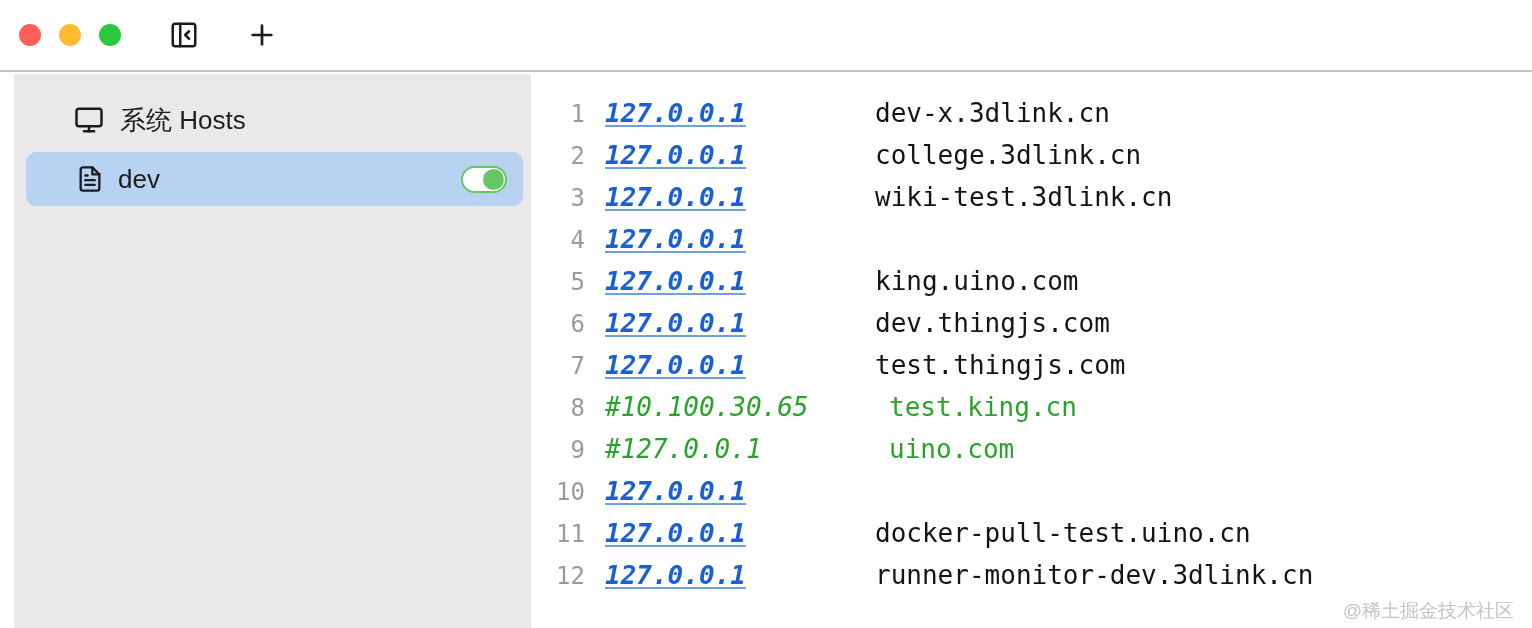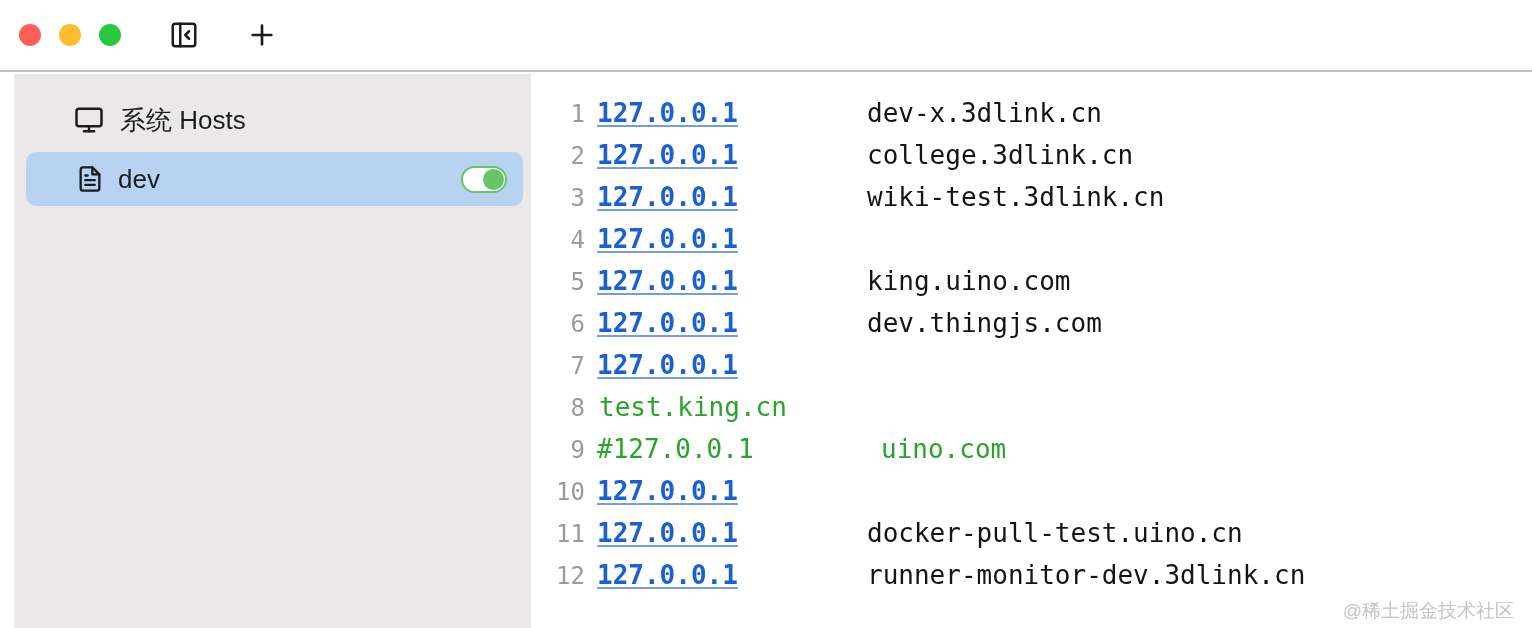--- a/index.html
+++ b/index.html
@@ -108,26 +108,27 @@
   .line{
     display:flex;align-items:baseline;
     height:42px;line-height:42px;
     white-space:pre;
   }
   .line .gutter{
     flex:none;width:54px;text-align:right;
     color:var(--gutter);font-size:24px;
   }
   .line .ip{
-    flex:none;margin-left:12px;min-width:270px;
+    flex:none;margin-left:20px;min-width:270px;
     color:var(--ip-blue);font-weight:700;
     text-decoration:underline;
     text-decoration-color:var(--ip-underline);
     text-decoration-thickness:2px;
     text-underline-offset:3px;
+    font-style:italic;
   }
   .line .host{color:var(--host-black);}
   .line.comment .ip{
     color:var(--comment-green);font-weight:400;text-decoration:none;
   }
   .line.comment .host{color:var(--comment-green);padding-left:14px;}
   
   .watermark{
     position:absolute;right:18px;bottom:4px;
     font-size:19px;color:var(--watermark);
@@ -194,22 +195,22 @@
   </div>
 
   <div class="editor">
     <div>
         <div class="line"><span class="gutter">1</span><span class="ip">127.0.0.1</span><span class="host">dev-x.3dlink.cn</span></div>
         <div class="line"><span class="gutter">2</span><span class="ip">127.0.0.1</span><span class="host">college.3dlink.cn</span></div>
         <div class="line"><span class="gutter">3</span><span class="ip">127.0.0.1</span><span class="host">wiki-test.3dlink.cn</span></div>
         <div class="line"><span class="gutter">4</span><span class="ip">127.0.0.1</span></div>
         <div class="line"><span class="gutter">5</span><span class="ip">127.0.0.1</span><span class="host">king.uino.com</span></div>
         <div class="line"><span class="gutter">6</span><span class="ip">127.0.0.1</span><span class="host">dev.thingjs.com</span></div>
-        <div class="line"><span class="gutter">7</span><span class="ip">127.0.0.1</span></div>
-        <div class="line comment"><span class="gutter">8</span><span class="host">test.king.cn</span></div>
+        <div class="line"><span class="gutter">7</span><span class="ip">127.0.0.1</span><span class="host">test.thingjs.com</span></div>
+        <div class="line comment"><span class="gutter">8</span><span class="ip">#10.100.30.65</span><span class="host">test.king.cn</span></div>
         <div class="line comment"><span class="gutter">9</span><span class="ip">#127.0.0.1</span><span class="host">uino.com</span></div>
         <div class="line"><span class="gutter">10</span><span class="ip">127.0.0.1</span></div>
         <div class="line"><span class="gutter">11</span><span class="ip">127.0.0.1</span><span class="host">docker-pull-test.uino.cn</span></div>
         <div class="line"><span class="gutter">12</span><span class="ip">127.0.0.1</span><span class="host">runner-monitor-dev.3dlink.cn</span></div>
       </div>
   </div>
 
   <div class="watermark">@稀土掘金技术社区</div>
 </div>
 

